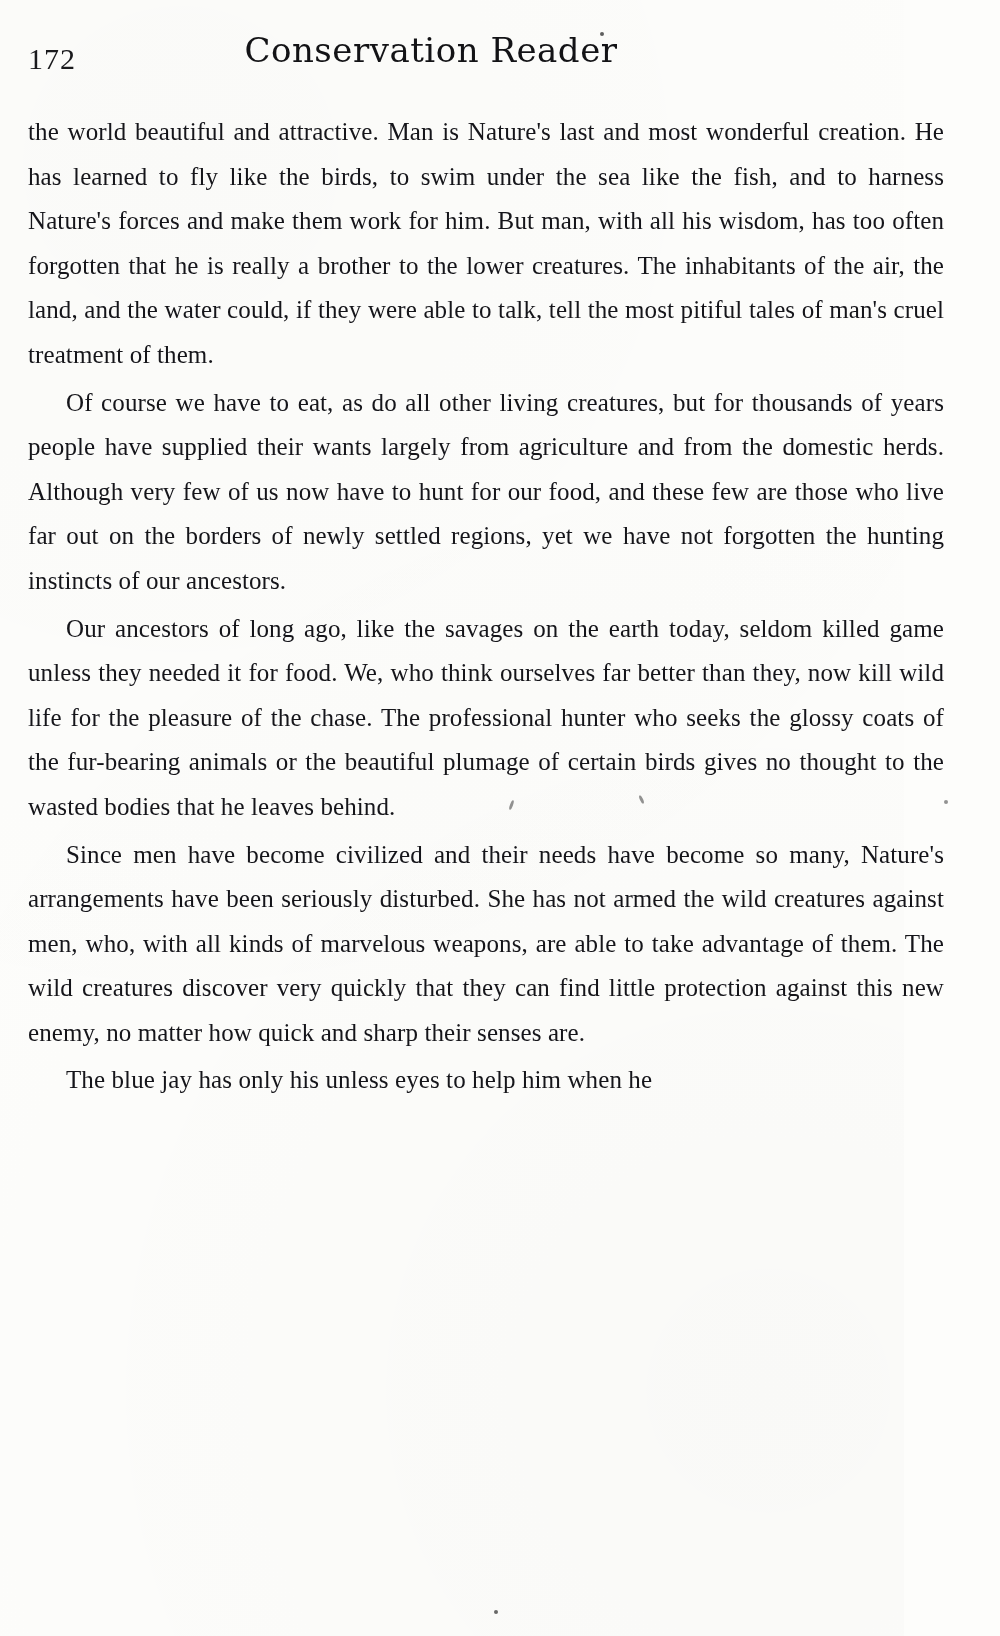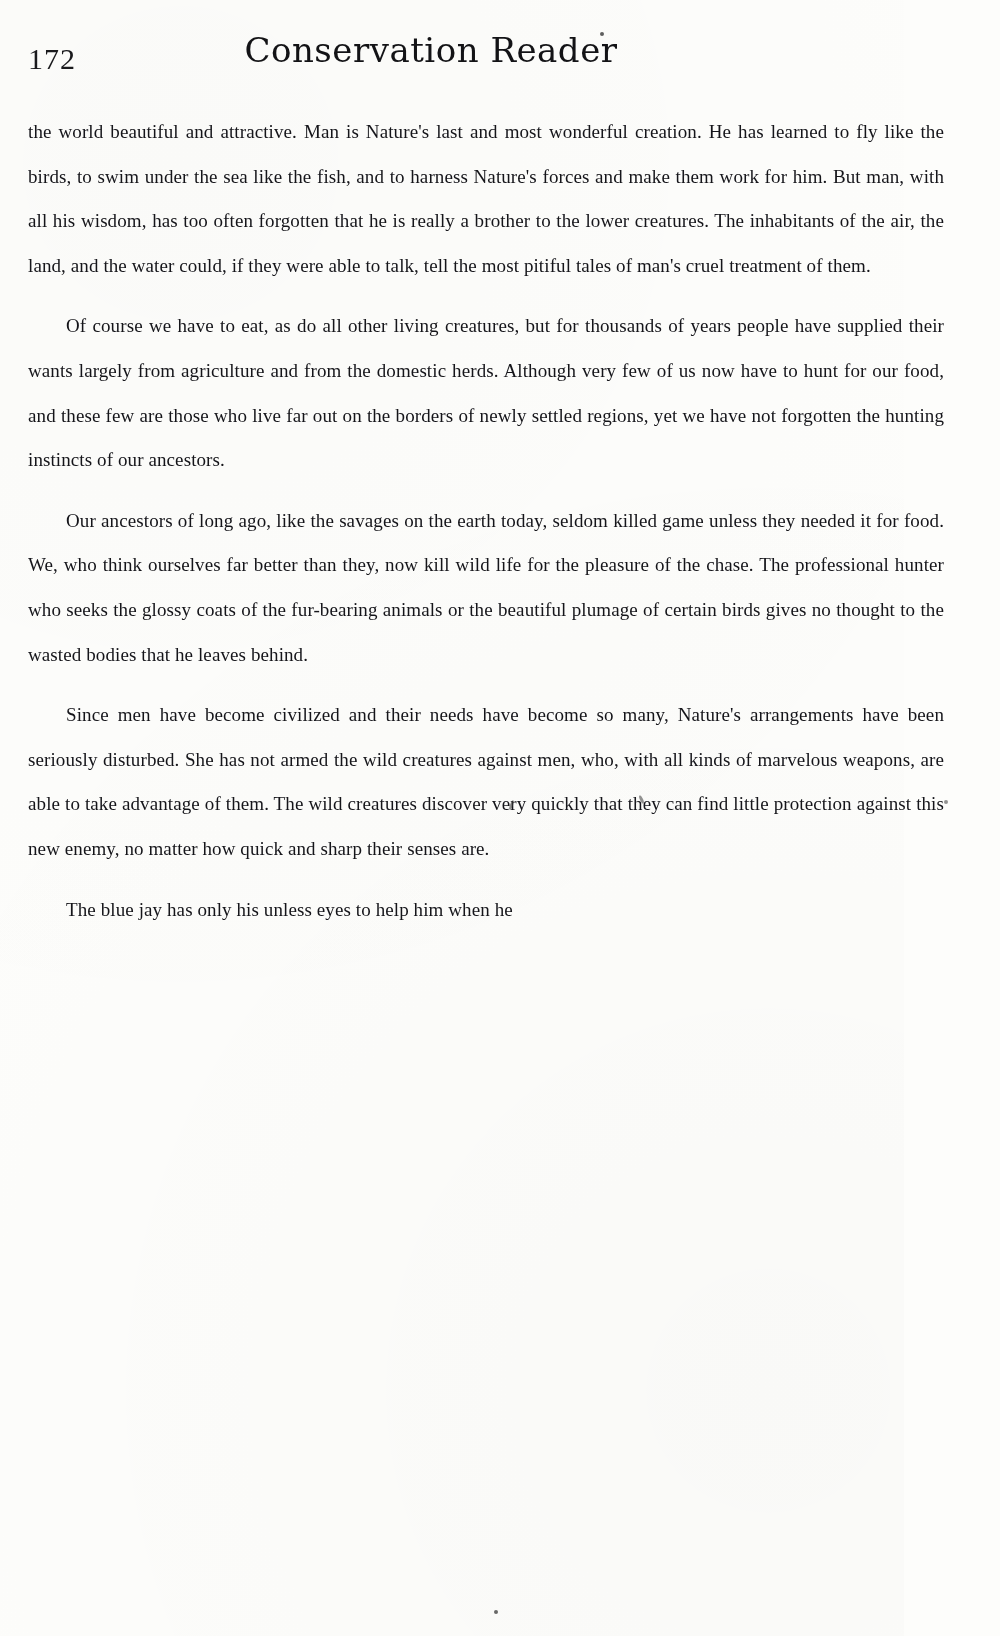--- a/index.html
+++ b/index.html
@@ -66,31 +66,31 @@
   .body-text {
     position: absolute;
     top: 110px;
     left: 28px;
     width: 916px;
   }
   p {
     margin: 0 0 0 0;
     text-align: justify;
     text-justify: inter-word;
-    font-size: 19px;
+    font-size: 25px;
     line-height: 44.6px;
     font-family: "Liberation Serif", serif;
     color: #15151a;
     letter-spacing: 0.1px;
   }
   p.indent {
     text-indent: 38px;
   }
   p + p {
-    margin-top: 16px;
+    margin-top: 3px;
   }
   .last-line {
     text-align: left;
   }
   .bottom-dot {
     position: absolute;
     left: 494px;
     bottom: 22px;
     width: 4px;
     height: 4px;

